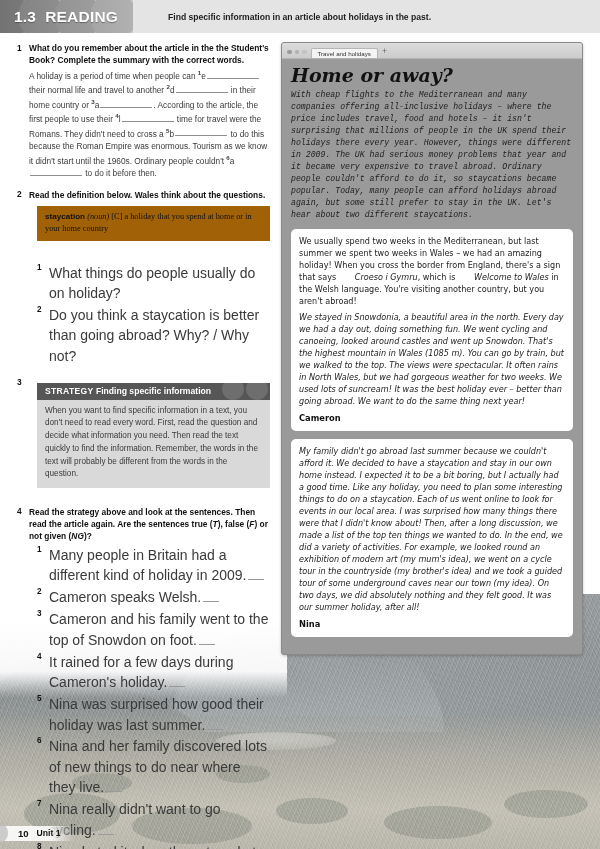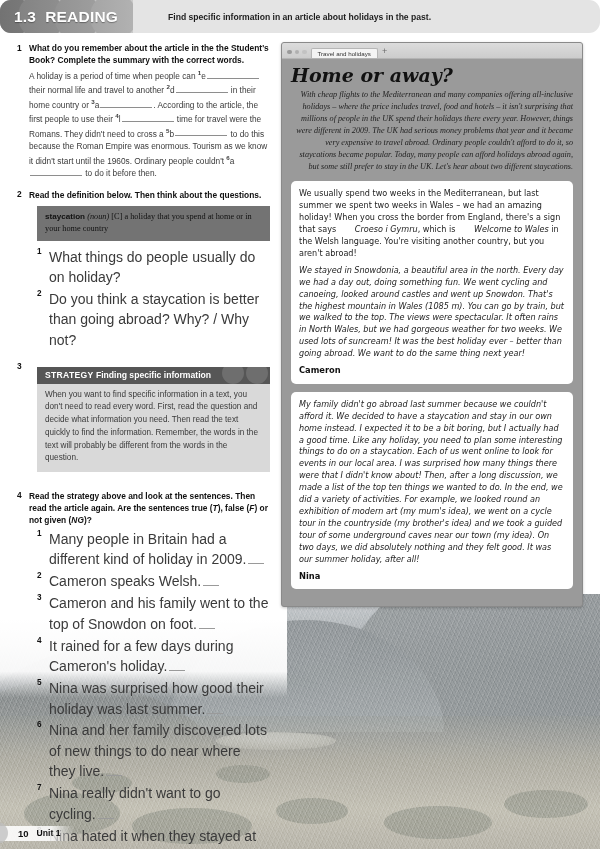--- a/index.html
+++ b/index.html
@@ -12,21 +12,20 @@
     position: relative;
     overflow: hidden;
   }
 
   
   .page-header {
     position: relative;
     height: 33px;
     background: #e4e4e4;
     overflow: hidden;
-    border-radius: 11px;
   }
   .header-badge {
     position: absolute;
     left: 0; top: 0;
     width: 133px;
     height: 33px;
     overflow: hidden;
   }
   .hb-circles { position: absolute; inset: 0; }
   .hb-circles span {
@@ -200,23 +199,23 @@
     border-bottom: 1px solid #8e8e8e;
     width: 52px;
     height: .82em;
     vertical-align: baseline;
     margin: 0 1px;
   }
   sup { font-size: 6.2px; vertical-align: super; font-weight: bold; }
 
   
   .def-box {
-    background: #737373;
+    background: #a16207;
     padding: 5px 8px 6px 8px;
-    margin: 5px 0 6px 8px;
+    margin: 5px 0 22px 8px;
     font-size: 8.3px;
     line-height: 1.45;
     color: #111;
     font-family: "Liberation Serif", serif;
   }
   .def-box b { font-family: "Liberation Sans", sans-serif; font-size: 8.1px; }
   .def-box i { font-style: italic; }
 
   
   .sub-list { margin: 3px 0 0 8px; }
@@ -332,27 +331,26 @@
   .article-title {
     font-family: "DejaVu Serif", serif;
     font-style: italic;
     font-weight: bold;
     font-size: 19px;
     color: #111;
     line-height: 1;
     margin-bottom: 4px;
   }
   .article-intro {
-    font-family: Liberation Serif, serif;
+    font-family: Liberation Mono, monospace;
     font-style: italic;
     font-size: 8.2px;
     line-height: 1.46;
     color: #1e1e1e;
     margin-bottom: 8px;
-    text-align: right;
   }
 
   .testimonial {
     background: #ffffff;
     border-radius: 5px;
     padding: 7px 8px 7px 8px;
     margin-bottom: 8px;
     font-family: "DejaVu Sans", sans-serif;
     font-size: 8.1px;
     line-height: 1.48;
@@ -444,21 +442,21 @@
           <div class="ex-instruction">What do you remember about the article in the the Student's Book? Complete the summary with the correct words.</div>
           <div class="ex-para">
             <span>A holiday is a period of time when people can </span><sup>1</sup><span>e</span><span class="gap"></span><span> their normal life and travel to another </span><sup>2</sup><span>d</span><span class="gap"></span><span> in their home country or </span><sup>3</sup><span>a</span><span class="gap"></span><span>. According to the article, the first people to use their </span><sup>4</sup><span>l</span><span class="gap"></span><span> time for travel were the Romans. They didn't need to cross a </span><sup>5</sup><span>b</span><span class="gap"></span><span> to do this because the Roman Empire was enormous. Tourism as we know it didn't start until the 1960s. Ordinary people couldn't </span><sup>6</sup><span>a</span><span class="gap"></span><span> to do it before then.</span>
           </div>
         </div>
       </div>
 
       <div class="exercise">
         <div class="ex-num">2</div>
         <div class="ex-body">
-          <div class="ex-instruction">Read the definition below. Then think about the questions.</div>
+          <div class="ex-instruction">Read the definition below. Wales think about the questions.</div>
           <div class="def-box">
             <b>staycation</b>
             <i>(noun)</i>
             <span>[C]</span><span> a holiday that you spend at home or in your home country</span>
           </div>
           <div class="sub-list">
             <div class="sub-item">
               <div class="sub-num">1</div>
               <div class="sub-text">What things do people usually do on holiday?</div>
             </div>

